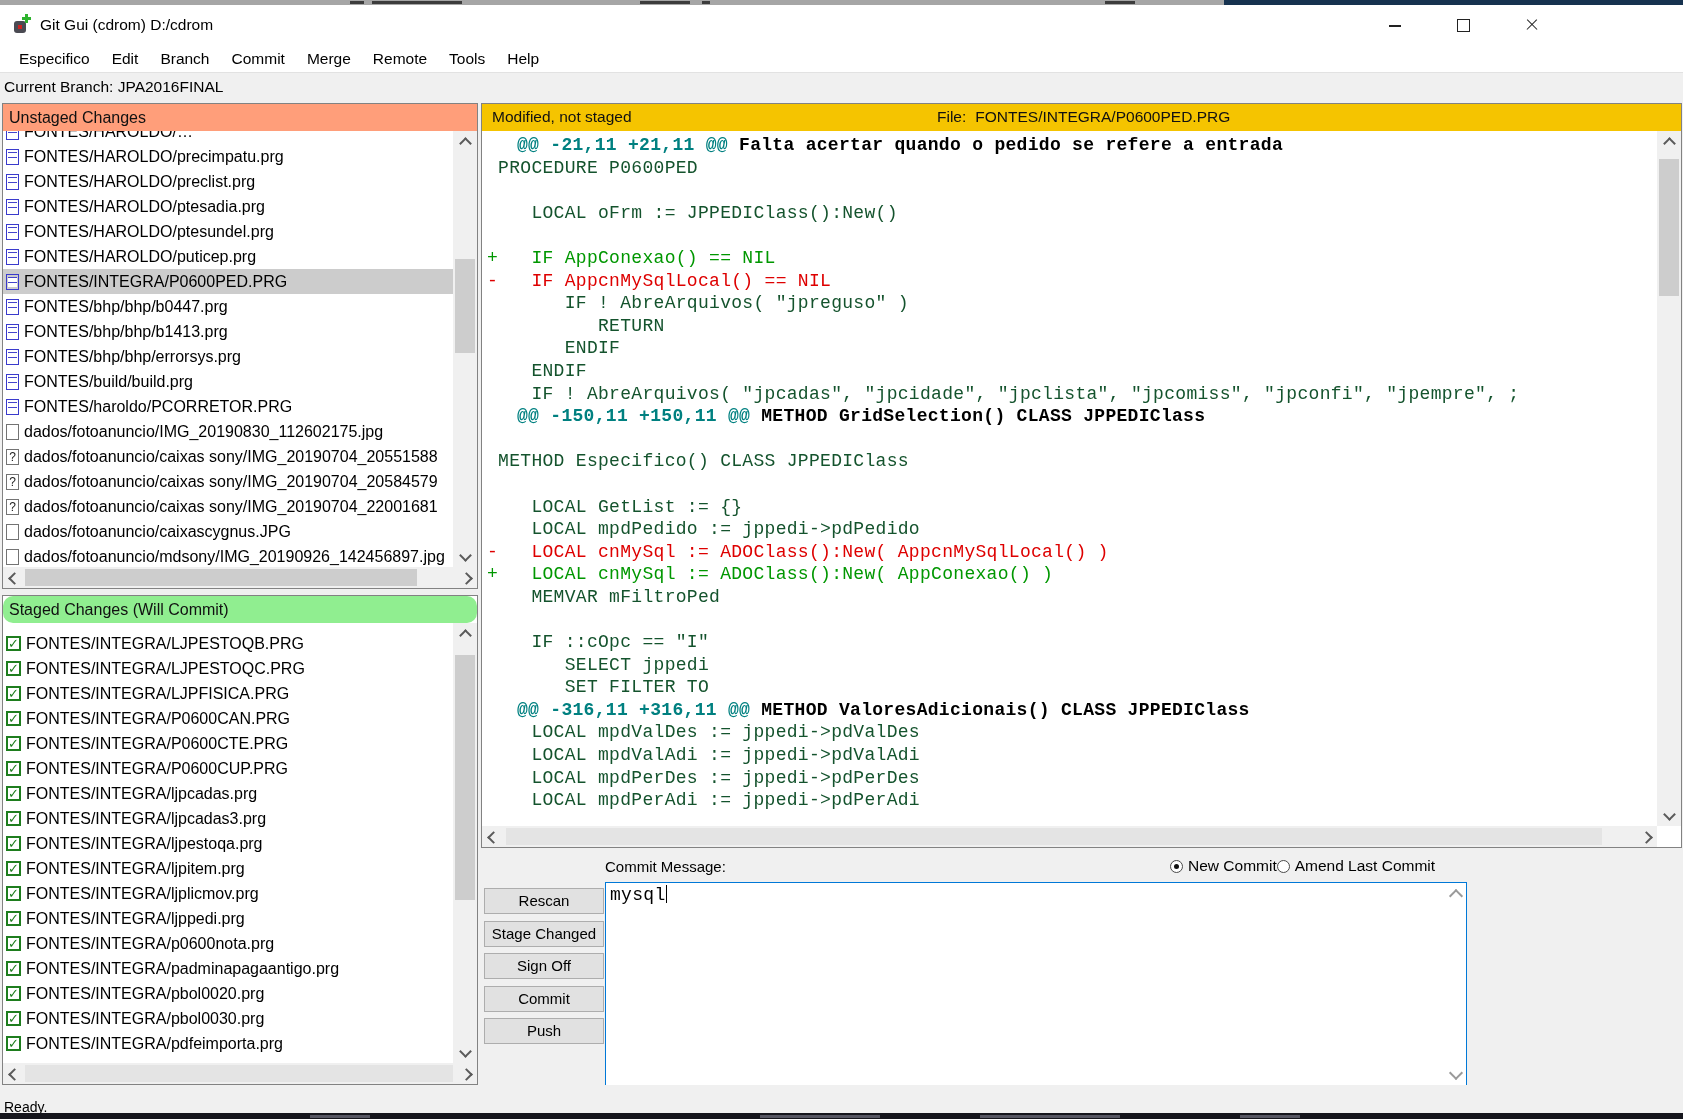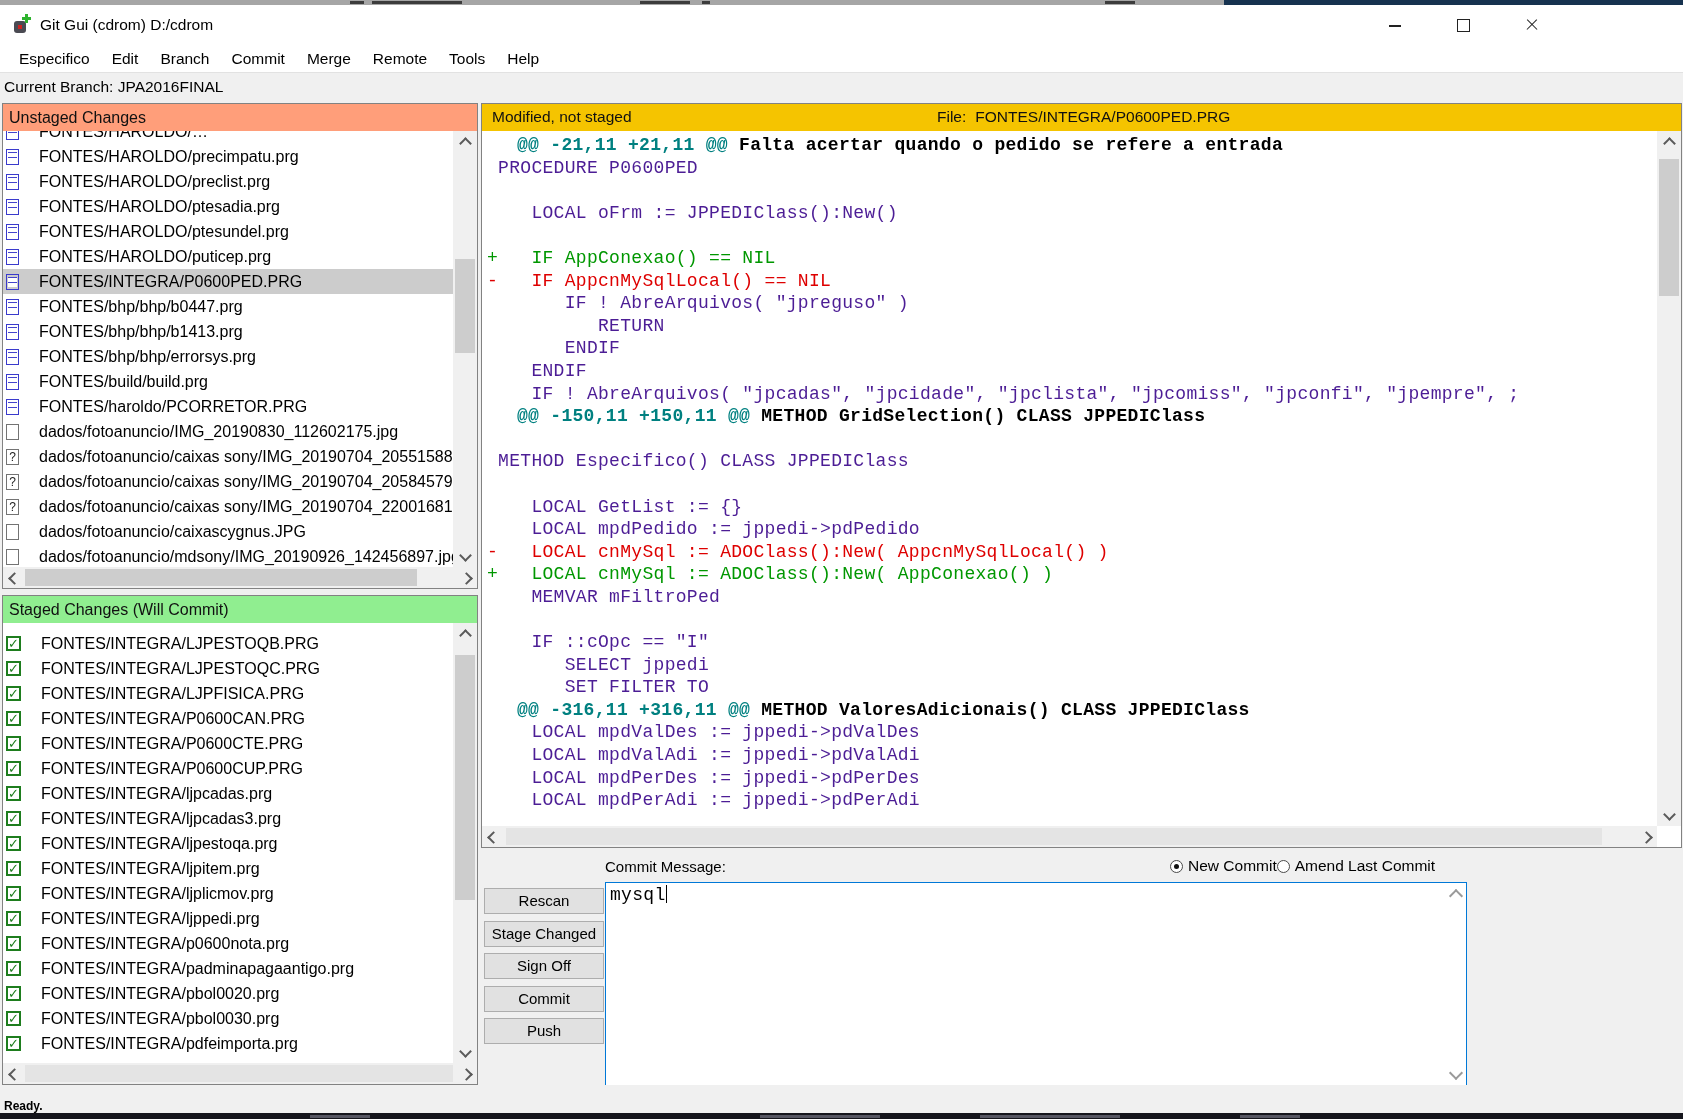--- a/index.html
+++ b/index.html
@@ -34,21 +34,21 @@
   .menu-item{font-size:15.5px;padding:0 11px;height:27px;line-height:27px;}
   .branchbar{left:0;top:72px;width:1683px;height:28px;background:#f0f0f0;border-top:1px solid #e2e2e2;}
   .branchbar span{position:absolute;left:4px;top:5px;font-size:15.5px;}
 
   
   .panel{position:absolute;background:#fff;border:1px solid #828282;box-sizing:border-box;}
   .panel-header{position:absolute;left:0;top:0;right:0;height:27px;line-height:27px;font-size:16px;padding-left:6px;color:#111;}
   .filelist{position:absolute;left:0;top:27px;overflow:hidden;background:#fff;}
   .row{height:25px;display:flex;align-items:center;white-space:nowrap;overflow:hidden;padding-left:3px;}
   .row.selected{background:#cccccc;}
-  .row .fname{font-size:16px;margin-left:20px;}
+  .row .fname{font-size:16px;margin-left:5px;}
   .row.clipped{margin-top:-12px;}
 
   
   .ficon{flex:0 0 auto;width:13px;height:16px;box-sizing:border-box;position:relative;background:#fff;}
   .icon-mod{border:1px solid #3a3acc;background-image:repeating-linear-gradient(#ffffff 0 2px,#4444cc 2px 3px,#ffffff 3px 5px);background-clip:content-box;padding:2px 1px;}
   .icon-plain{border:1px solid #737373;}
   .icon-question{border:1px solid #737373;}
   .icon-question::after{content:"?";position:absolute;left:0;right:0;top:0;bottom:0;font-size:12px;line-height:15px;text-align:center;color:#222;}
   .icon-check{width:15px;height:15px;border:2px solid #1e7d1e;}
   .icon-check::after{content:"\2713";position:absolute;left:0;right:0;top:-2px;font-size:13px;font-weight:bold;text-align:center;color:#1e7d1e;}
@@ -66,40 +66,40 @@
   .diff-status{position:absolute;left:10px;top:0;line-height:26px;font-size:15.5px;}
   .diff-file{position:absolute;left:455px;top:0;line-height:26px;font-size:15.5px;}
   .diff-file .lbl{margin-right:9px;}
   .diff-body{position:absolute;left:0;top:27px;overflow:hidden;background:#fff;
              font-family:"Liberation Mono","DejaVu Sans Mono",monospace;font-size:18px;letter-spacing:.3px;}
   .dline{white-space:pre;height:22.6px;line-height:22.6px;}
   .dline .rng{color:var(--hunk,#008080);font-weight:bold;padding-left:30px;}
   .dline .ttl{color:#000;font-weight:bold;}
   .dline.del{color:var(--del,#de0000);}
   .dline.add{color:var(--add,#009700);}
-  .dline.ctx{color:#4c1d95;}
+  .dline.ctx{color:#14532d;}
 
   
   .commit-label{position:absolute;left:605px;top:858px;font-size:15px;}
   .radio-group{position:absolute;left:1170px;top:857px;display:flex;align-items:center;font-size:15.5px;}
   .radio{display:flex;align-items:center;gap:5px;}
   .radio .circ{width:13px;height:13px;border:1px solid #4a4a4a;border-radius:50%;box-sizing:border-box;position:relative;background:#fff;}
   .radio.sel .circ::after{content:"";position:absolute;left:3px;top:3px;width:5px;height:5px;border-radius:50%;background:#111;}
   .btn-col{position:absolute;left:484px;top:888px;width:120px;}
   .btn{width:120px;height:26px;margin-bottom:6.6px;background:#e1e1e1;border:1px solid #adadad;box-sizing:border-box;
        font-size:15px;text-align:center;line-height:24px;}
   .commit-box{position:absolute;left:605px;top:882px;width:862px;height:205px;background:#fff;
               border:1px solid var(--focus,#0078d7);box-sizing:border-box;}
   .commit-text{position:absolute;left:4px;top:2px;font-family:"Liberation Mono","DejaVu Sans Mono",monospace;font-size:18px;letter-spacing:.3px;}
   .caret{display:inline-block;width:1.5px;height:18px;background:#000;vertical-align:-3px;}
   .mini-chv{position:absolute;right:5px;width:8px;height:8px;border-left:2px solid #9a9a9a;border-bottom:2px solid #9a9a9a;}
   .mini-chv.up{top:8px;transform:rotate(135deg);} .mini-chv.down{bottom:8px;transform:rotate(-45deg);}
 
   .statusbar{left:0;top:1085px;width:1683px;height:28px;background:#f0f0f0;}
-  .statusbar span{position:absolute;left:4px;top:14px;font-size:12px;font-weight:bold;}
+  .statusbar span{position:absolute;left:4px;top:14px;font-size:14px;}
 </style>
 </head>
 <body>
 
 <div class="screen" style="--unstaged: #FF9E7A; --staged: #90EE90; --diff-header: #F5C400; --del: #DE0000; --add: #009700; --hunk: #008080; --focus: #0078D7;">
 
   <div class="abs top-sliver">
     <div class="frag" style="left:350px;width:14px;"></div>
     <div class="frag" style="left:372px;width:90px;"></div>
     <div class="frag" style="left:640px;width:50px;"></div>
@@ -227,21 +227,21 @@
       <div class="chv down" style="left:8px;top:420px;"></div>
     </div>
     <div class="sb" style="left:0;top:463px;width:474px;height:21px;">
       <div class="chv left" style="left:7px;top:7px;"></div>
       <div class="thumb" style="left:22px;top:2px;width:392px;height:17px;"></div>
       <div class="chv right" style="left:459px;top:7px;"></div>
     </div>
   </div>
 
   <div class="panel" style="left:2px;top:595px;width:476px;height:490px;">
-    <div class="panel-header" style="background:var(--staged,#90EE90);">Staged Changes (Will Commit)</div>
+    <div class="panel-header" style="background:var(--staged,#90EE90);border-radius:10px;">Staged Changes (Will Commit)</div>
     <div class="filelist" id="staged-list" style="width:450px;height:440px;padding-top:8px;box-sizing:border-box;">
         <div class="row">
           <span class="ficon icon-check"></span>
           <span class="fname">FONTES/INTEGRA/LJPESTOQB.PRG</span>
         </div>
         <div class="row">
           <span class="ficon icon-check"></span>
           <span class="fname">FONTES/INTEGRA/LJPESTOQC.PRG</span>
         </div>
         <div class="row">

